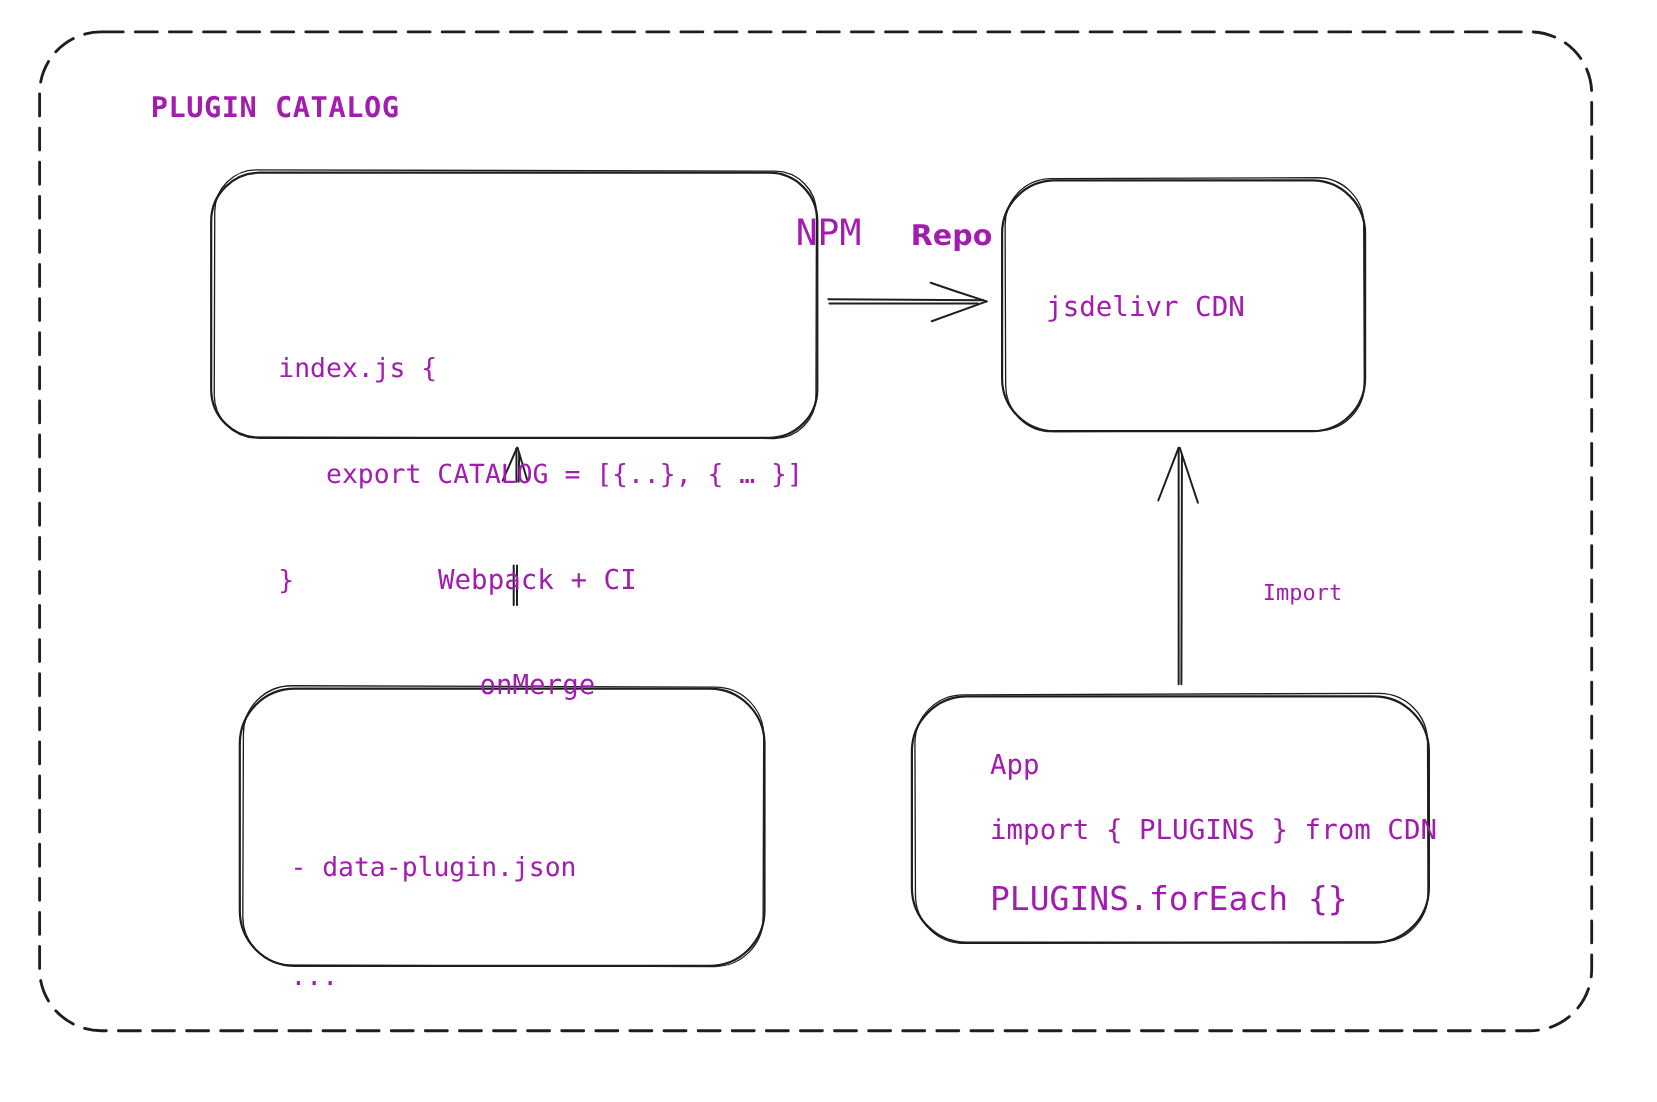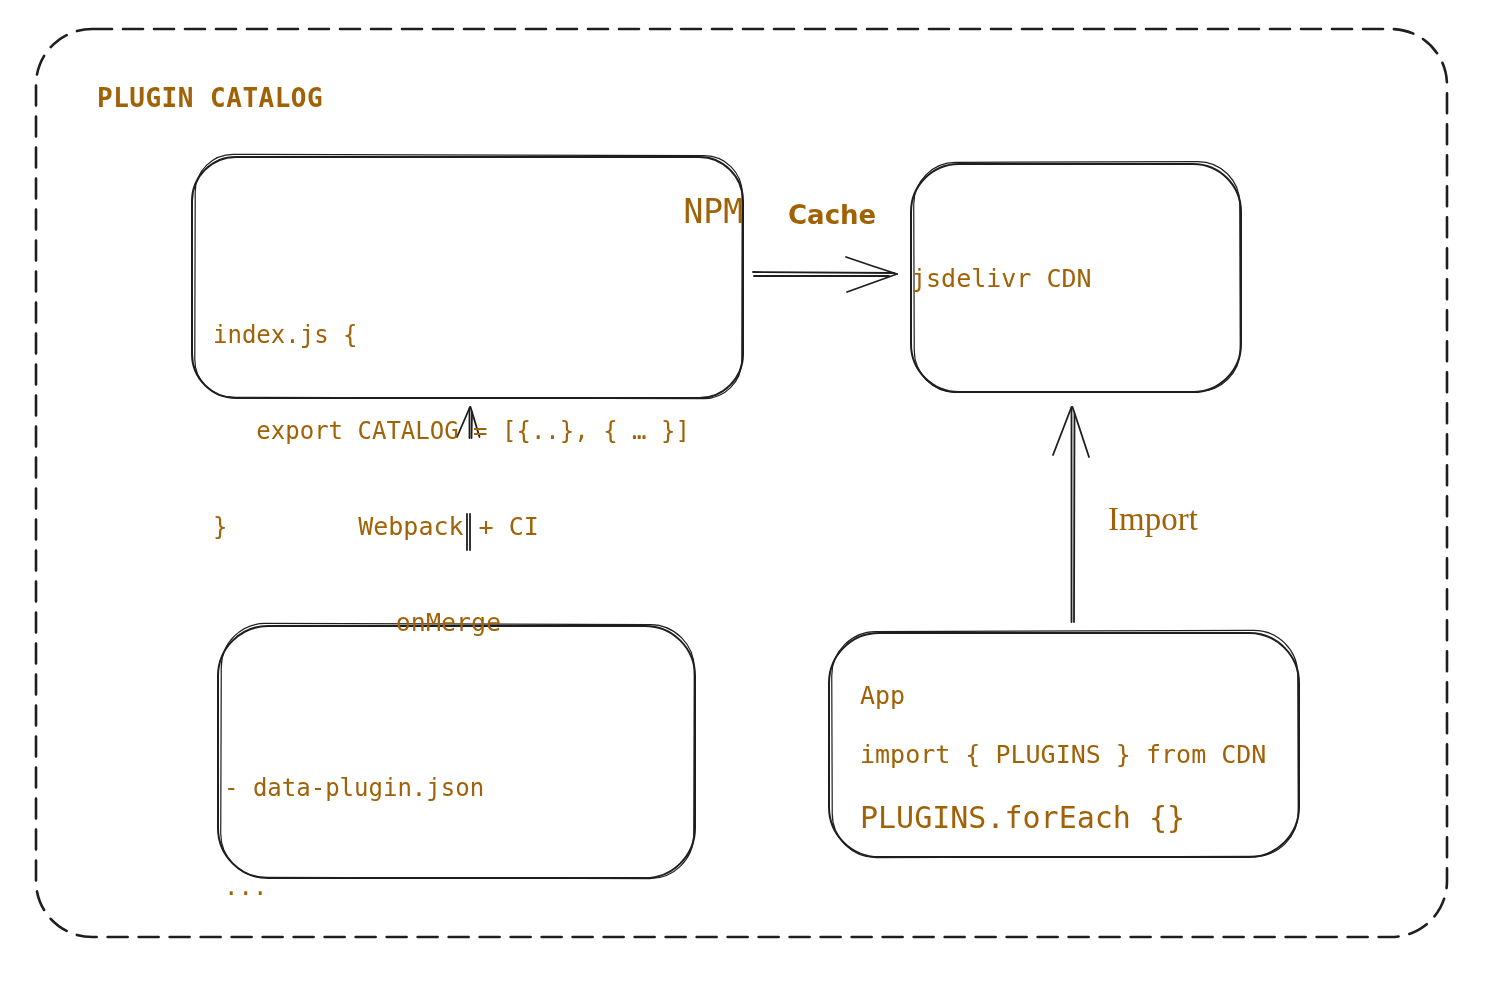--- a/index.html
+++ b/index.html
@@ -38,21 +38,22 @@
     stroke-dasharray: 20 11;
   }
   svg.shapes .arrow {
     stroke-width: 1.8;
   }
   .t {
     position: absolute;
     white-space: pre;
     font-size: 24px;
     line-height: 32px;
-    color: #a16207;
+    color: #a21caf;
+    margin-left: 40px;
   }
   .title {
     left: 97px;
     top: 82px;
     font-size: 26px;
     font-weight: 600;
     letter-spacing: 0.5px;
   }
   .npm-title {
     left: 192px;
@@ -94,21 +95,21 @@
     font-size: 25px;
   }
   .repo-files {
     left: 224px;
     top: 706px;
     line-height: 33px;
   }
   .app-title     { left: 860px; top: 680px; font-size: 25px; }
   .app-code-1    { left: 860px; top: 739px; font-size: 25px; }
   .app-code-2    { left: 860px; top: 802px; font-size: 30px; }
-  .import-label  { left: 1108px; top: 503px; font-size: 33px; font-family: Liberation Serif, serif; }
+  .import-label  { left: 1108px; top: 522px; font-size: 20px; }
 </style>
 </head>
 <body>
 
 <div class="canvas">
 
   <svg class="shapes" width="1506" height="1002" viewBox="0 0 1506 1002">
 
     <g>
       <rect class="dashed" x="36" y="29" width="1411" height="908" rx="56"></rect>
@@ -160,21 +161,21 @@
 
   <div class="t title">PLUGIN CATALOG</div>
 
   <div class="t npm-title">NPM</div>
   <div class="t npm-code">
     <div>index.js {</div>
     <div>   export CATALOG = [{..}, { … }]</div>
     <div>}</div>
   </div>
 
-  <div class="t cache-label">Cache</div>
+  <div class="t cache-label">Repo</div>
 
   <div class="t cdn-label">jsdelivr CDN</div>
 
   <div class="t build-label">
     <div>Webpack + CI</div>
     <div>onMerge</div>
   </div>
 
   <div class="t repo-files">
     <div>- data-plugin.json</div>

